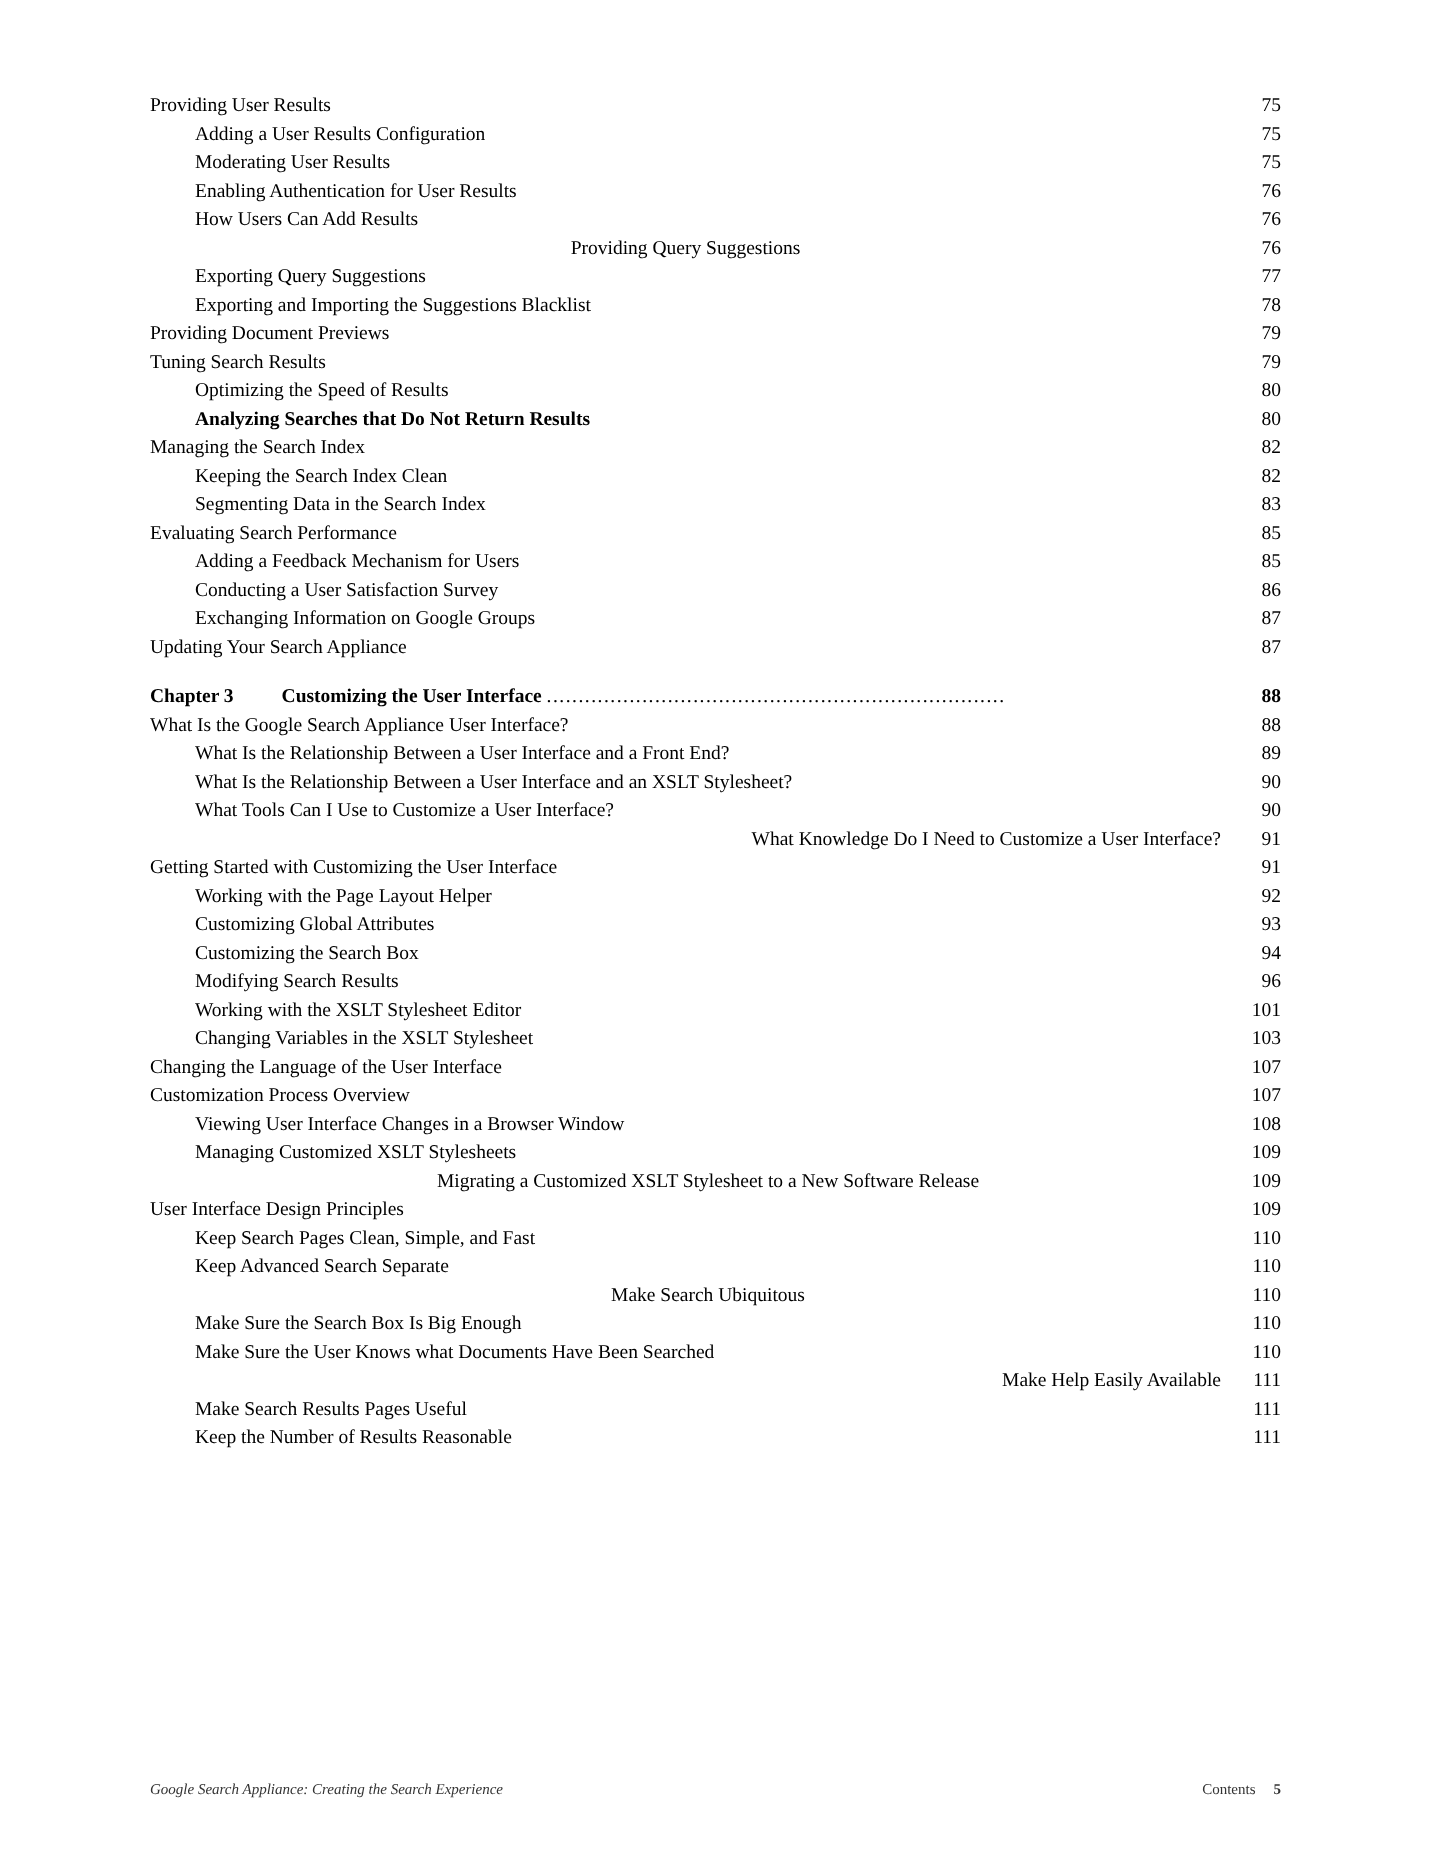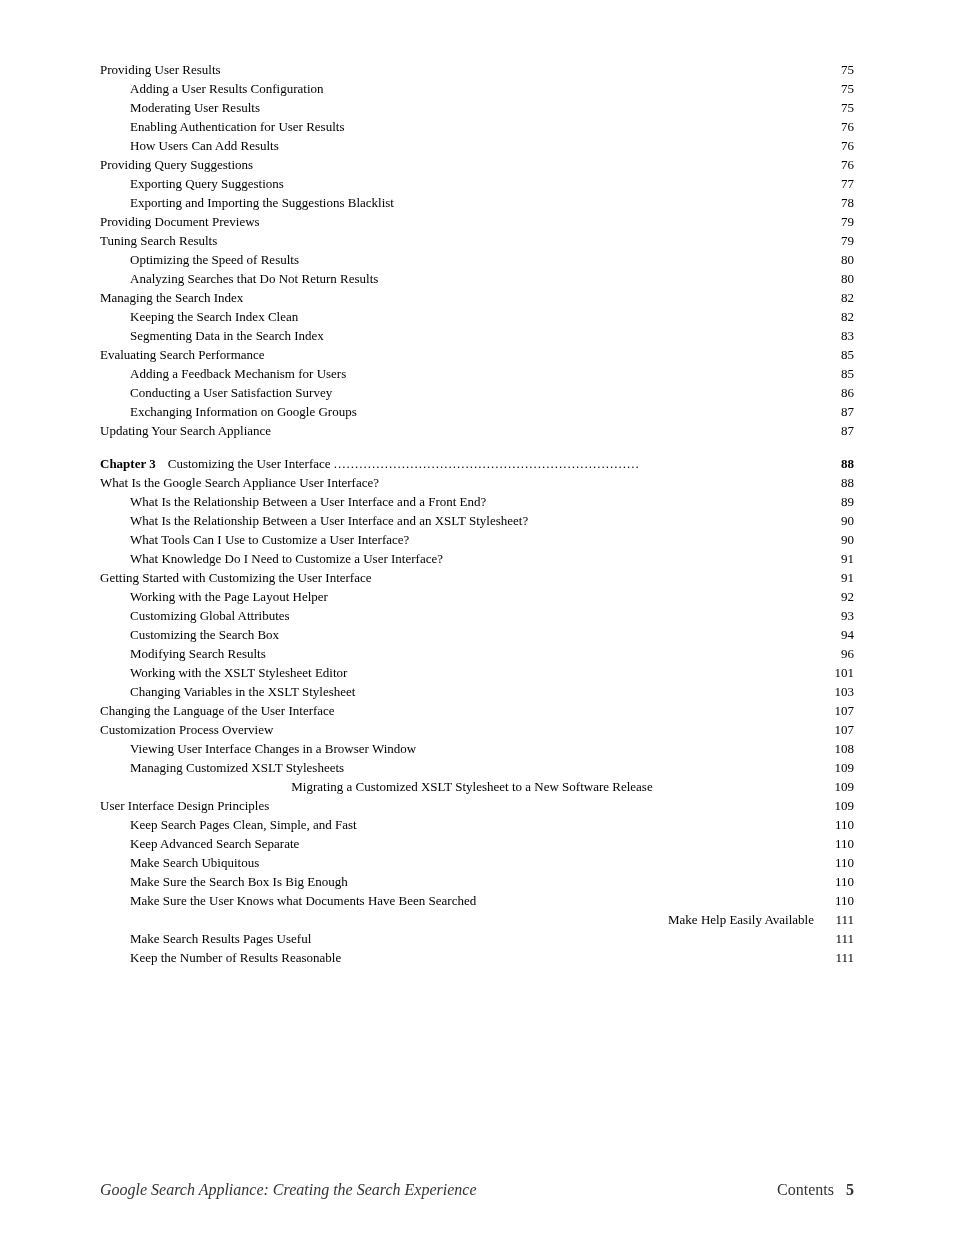--- a/index.html
+++ b/index.html
@@ -47,21 +47,21 @@
     }
     .footer {
       position: absolute;
       bottom: 36px;
       left: 100px;
       right: 100px;
       display: flex;
       justify-content: space-between;
       align-items: center;
       font-style: italic;
-      font-size: 16px;
+      font-size: 10px;
       color: #333;
     }
     .footer-right {
       font-style: normal;
       display: flex;
       gap: 12px;
     }
     .footer-page-num {
       font-weight: bold;
       font-style: normal;
@@ -87,21 +87,21 @@
         </tr>
         <tr class="toc-row-level2">
           <td style="width: 100%; padding-left: 30px; margin-top: 47px;">Enabling Authentication for User Results</td>
           <td class="page-num">76</td>
         </tr>
         <tr class="toc-row-level2">
           <td style="width: 100%; padding-left: 30px;">How Users Can Add Results</td>
           <td class="page-num">76</td>
         </tr>
         <tr class="toc-row-level1">
-          <td style="width: 100%; padding-left: 0px;">Providing Query Suggestions</td>
+          <td style="width: 100%; padding-left: 0px; text-align: center;">Providing Query Suggestions</td>
           <td class="page-num">76</td>
         </tr>
         <tr class="toc-row-level2">
           <td style="width: 100%; padding-left: 30px;">Exporting Query Suggestions</td>
           <td class="page-num">77</td>
         </tr>
         <tr class="toc-row-level2">
           <td style="width: 100%; padding-left: 30px;">Exporting and Importing the Suggestions Blacklist</td>
           <td class="page-num">78</td>
         </tr>
@@ -111,21 +111,21 @@
         </tr>
         <tr class="toc-row-level1">
           <td style="width: 100%; padding-left: 0px;">Tuning Search Results</td>
           <td class="page-num">79</td>
         </tr>
         <tr class="toc-row-level2">
           <td style="width: 100%; padding-left: 30px;">Optimizing the Speed of Results</td>
           <td class="page-num">80</td>
         </tr>
         <tr class="toc-row-level2">
-          <td style="width: 100%; padding-left: 30px;">Analyzing Searches that Do Not Return Results</td>
+          <td style="width: 100%; padding-left: 30px; font-weight: bold;">Analyzing Searches that Do Not Return Results</td>
           <td class="page-num">80</td>
         </tr>
         <tr class="toc-row-level1">
           <td style="width: 100%; padding-left: 0px;">Managing the Search Index</td>
           <td class="page-num">82</td>
         </tr>
         <tr class="toc-row-level2">
           <td style="width: 100%; padding-left: 30px;">Keeping the Search Index Clean</td>
           <td class="page-num">82</td>
         </tr>
@@ -150,41 +150,41 @@
           <td class="page-num">87</td>
         </tr>
         <tr class="toc-row-level1">
           <td style="width: 100%; padding-left: 0px;">Updating Your Search Appliance</td>
           <td class="page-num">87</td>
         </tr>
         <tr class="spacer-row">
           <td colspan="2"></td>
         </tr>
         <tr>
-          <td style="width: 100%; padding-left: 0px;"><span class="chapter-label">Chapter 3</span><span style="font-weight: normal;">Customizing the User Interface </span><span class="dots">........................................................................</span></td>
+          <td style="width: 100%; padding-left: 0px;"><span class="chapter-label">Chapter 3</span><span style="font-weight: bold; margin-left: 20px;">Customizing the User Interface </span><span class="dots">........................................................................</span></td>
           <td class="page-num" style="font-weight: bold;">88</td>
         </tr>
         <tr class="toc-row-level1">
           <td style="width: 100%; padding-left: 0px;">What Is the Google Search Appliance User Interface?</td>
           <td class="page-num">88</td>
         </tr>
         <tr class="toc-row-level2">
           <td style="width: 100%; padding-left: 30px;">What Is the Relationship Between a User Interface and a Front End?</td>
           <td class="page-num">89</td>
         </tr>
         <tr class="toc-row-level2">
           <td style="width: 100%; padding-left: 30px;">What Is the Relationship Between a User Interface and an XSLT Stylesheet?</td>
           <td class="page-num">90</td>
         </tr>
         <tr class="toc-row-level2">
           <td style="width: 100%; padding-left: 30px;">What Tools Can I Use to Customize a User Interface?</td>
           <td class="page-num">90</td>
         </tr>
         <tr class="toc-row-level2">
-          <td style="width: 100%; padding-left: 30px;">What Knowledge Do I Need to Customize a User Interface?</td>
+          <td style="width: 100%; padding-left: 30px; text-align: right;">What Knowledge Do I Need to Customize a User Interface?</td>
           <td class="page-num">91</td>
         </tr>
         <tr class="toc-row-level1">
           <td style="width: 100%; padding-left: 0px;">Getting Started with Customizing the User Interface</td>
           <td class="page-num">91</td>
         </tr>
         <tr class="toc-row-level2">
           <td style="width: 100%; padding-left: 30px;">Working with the Page Layout Helper</td>
           <td class="page-num">92</td>
         </tr>
@@ -234,21 +234,21 @@
         </tr>
         <tr class="toc-row-level2">
           <td style="width: 100%; padding-left: 30px;">Keep Search Pages Clean, Simple, and Fast</td>
           <td class="page-num">110</td>
         </tr>
         <tr class="toc-row-level2">
           <td style="width: 100%; padding-left: 30px; margin-top: 47px;">Keep Advanced Search Separate</td>
           <td class="page-num">110</td>
         </tr>
         <tr class="toc-row-level2">
-          <td style="width: 100%; padding-left: 30px;">Make Search Ubiquitous</td>
+          <td style="width: 100%; padding-left: 30px; text-align: center;">Make Search Ubiquitous</td>
           <td class="page-num">110</td>
         </tr>
         <tr class="toc-row-level2">
           <td style="width: 100%; padding-left: 30px;">Make Sure the Search Box Is Big Enough</td>
           <td class="page-num">110</td>
         </tr>
         <tr class="toc-row-level2">
           <td style="width: 100%; padding-left: 30px;">Make Sure the User Knows what Documents Have Been Searched</td>
           <td class="page-num">110</td>
         </tr>

